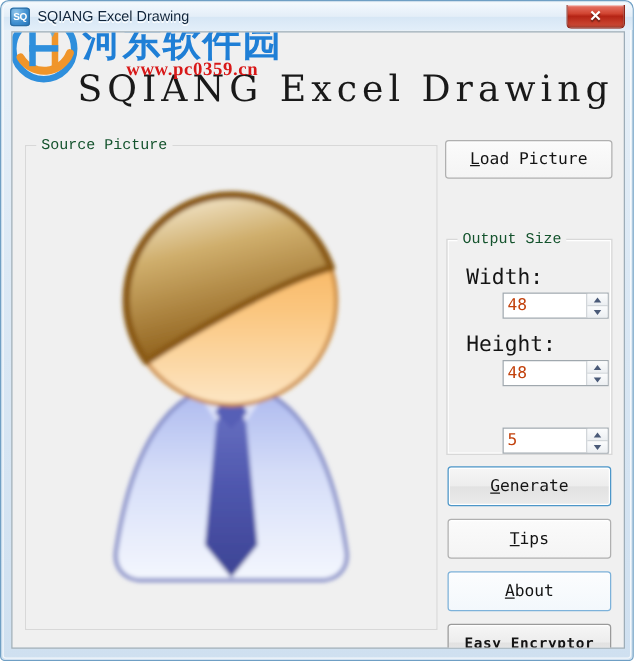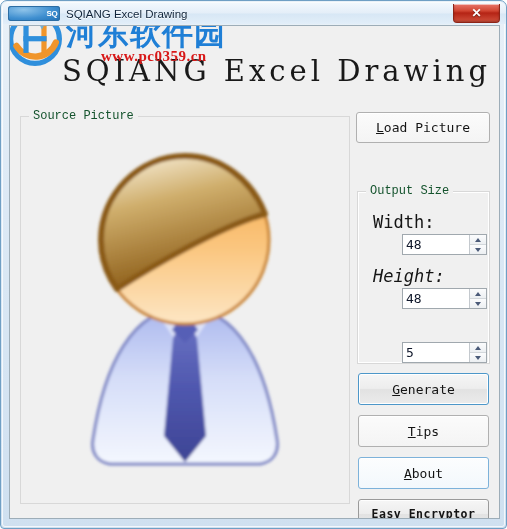--- a/index.html
+++ b/index.html
@@ -54,21 +54,20 @@
     box-shadow: 0 0 0 1px #2c6da3 inset;
     color: #ffffff;
     font-size: 8px;
     font-weight: bold;
     font-family: "Liberation Sans", sans-serif;
     display: flex;
     align-items: center;
     justify-content: center;
     letter-spacing: -0.4px;
     flex: 0 0 auto;
-    padding-left: 36px;
   }
   #window-title {
     margin-left: 6px;
     font-size: 11.5px;
     color: #10243a;
     font-family: "Liberation Sans", sans-serif;
     white-space: nowrap;
     text-shadow: 0 1px 0 rgba(255,255,255,0.9);
   }
   #close-button {
@@ -278,21 +277,21 @@
     display: flex;
     align-items: stretch;
   }
   .spin-value {
     flex: 1 1 auto;
     padding-left: 3px;
     display: flex;
     align-items: center;
     font-family: "DejaVu Sans Mono", monospace;
     font-size: 13px;
-    color: #0f172a;
+    color: #c2410c;
   }
   .spin-buttons {
     width: 16px;
     flex: 0 0 16px;
     display: flex;
     flex-direction: column;
     border-left: 1px solid #c4c9ce;
   }
   .spin-up, .spin-dn {
     flex: 1 1 50%;
@@ -429,21 +428,21 @@
           <div class="spin-buttons">
             <div class="spin-up">
                 <span class="tri tri-up"></span>
               </div>
             <div class="spin-dn">
                 <span class="tri tri-dn"></span>
               </div>
           </div>
         </div>
 
-        <div class="field-label" style="position:absolute;left:16px;top:82px;font-style:italic;">Height:</div>
+        <div class="field-label" style="position:absolute;left:16px;top:82px;">Height:</div>
         <div class="spin-row" style="top:104px;">
           <div class="spin-value">48</div>
           <div class="spin-buttons">
             <div class="spin-up">
                 <span class="tri tri-up"></span>
               </div>
             <div class="spin-dn">
                 <span class="tri tri-dn"></span>
               </div>
           </div>

